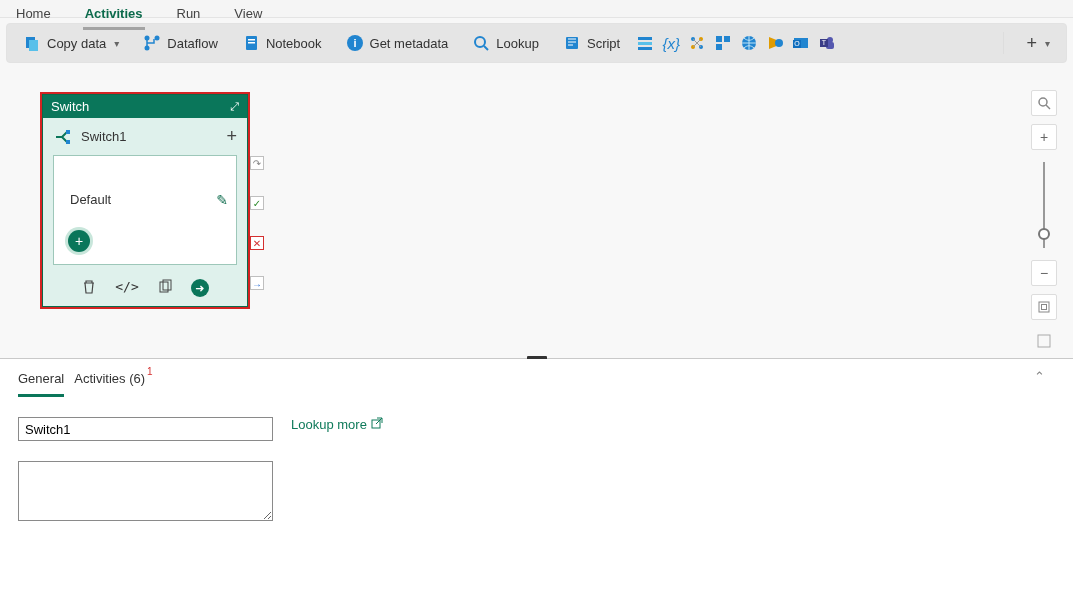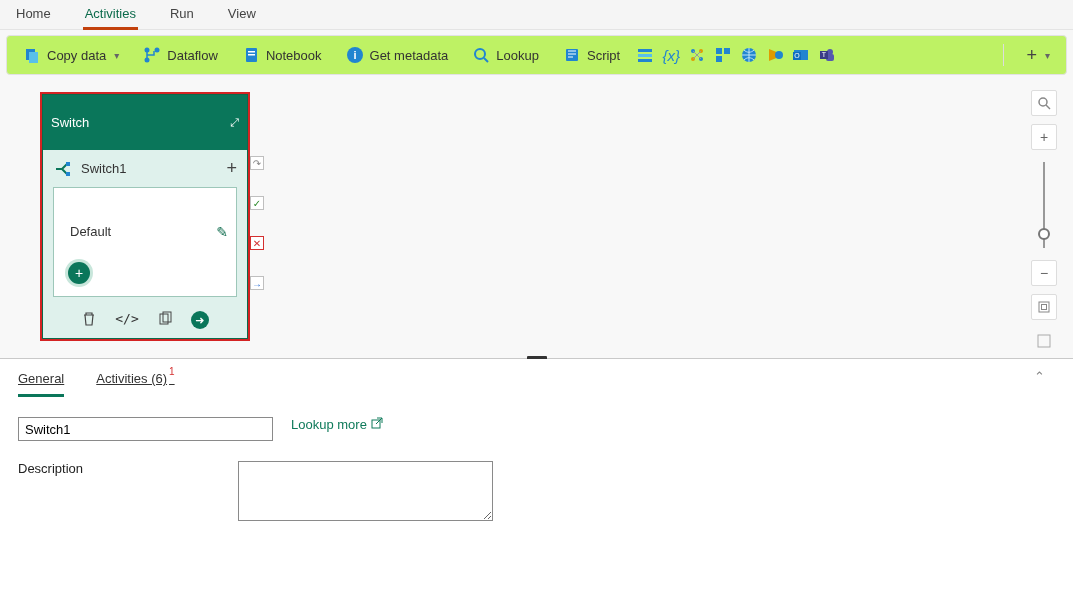--- a/index.html
+++ b/index.html
@@ -14,37 +14,37 @@
     overflow: hidden;
     position: relative;
   }
   
   .menu-bar {
     display: flex;
     gap: 30px;
     padding: 4px 14px 0 14px;
     background: #f5f5f5;
     border-bottom: 1px solid #e4e4e4;
-    height: 30px;
+    height: 18px;
     align-items: flex-start;
   }
   .menu-item {
     padding: 2px 2px 6px 2px;
     color: #444;
     cursor: default;
   }
   .menu-item.active {
     color: #0b6a4b;
-    border-bottom: 3px solid #c2410c;
-    font-weight: 400;
+    border-bottom: 3px solid #a3a3a3;
+    font-weight: 700;
   }
   
   .toolbar-wrap {
     margin: 5px 6px;
-    background: #bef264;
+    background: #e5e5e5;
     border: 1px solid #e2e2e2;
     border-radius: 4px;
     padding: 4px 8px;
     display: flex;
     align-items: center;
     gap: 8px;
     height: 40px;
   }
   .tool-btn {
     display: inline-flex;
@@ -83,21 +83,21 @@
   .switch-inner {
     background: #dff1ec;
     border: 1px solid #0b6a4b;
   }
   .switch-header {
     background: #0a765a;
     color: #fff;
     display: flex;
     align-items: center;
     justify-content: space-between;
-    padding: 20px 8px;
+    padding: 4px 8px;
     font-size: 13px;
   }
   .switch-row {
     display: flex;
     align-items: center;
     padding: 8px 10px;
     gap: 10px;
   }
   .switch-row .plus { margin-left: auto; font-size: 18px; color: #444; }
   .default-box {
@@ -181,21 +181,21 @@
   .splitter-grip {
     position:absolute; left:50%; transform:translateX(-50%); top:-3px;
     width:20px; height:5px; background:#333; border-radius:1px;
   }
   
   .bottom-panel {
     position:absolute; left:0; right:0; top:359px; bottom:0;
     background:#fff;
     padding: 0 18px;
   }
-  .panel-tabs { display:flex; gap:32px; padding:12px 0 0 0; position:relative;text-decoration:underline; }
+  .panel-tabs { display:flex; gap:10px; padding:12px 0 0 0; position:relative; }
   .ptab { padding-bottom:8px; color:#333; }
   .ptab.active { border-bottom:3px solid #0a765a; font-weight:500; }
   .ptab .badge { color:#d43030; font-size:10px; position:relative; top:-8px; left:2px; }
   .collapse-caret {
     position:absolute; right:10px; top:10px; color:#888;
   }
   .form-row { display:flex; align-items:flex-start; margin-top:20px; }
   .form-label { width:220px; color:#222; }
   .req { color:#c00; margin-left:2px; }
   .txt-input {
@@ -441,16 +441,15 @@
       <span>
         <svg width="12" height="12">
             <rect x="1" y="3" width="8" height="8" stroke="#0f7a5a" fill="none"></rect>
             <path d="M6 1h5v5M11 1L5 7" stroke="#0f7a5a" fill="none"></path>
           </svg>
       </span>
     </span>
   </div>
 
   <div class="form-row">
-    <div class="form-label">Description</div>
     <textarea class="txt-area" style=""></textarea>
   </div>
 </div>
 
 </body></html>

